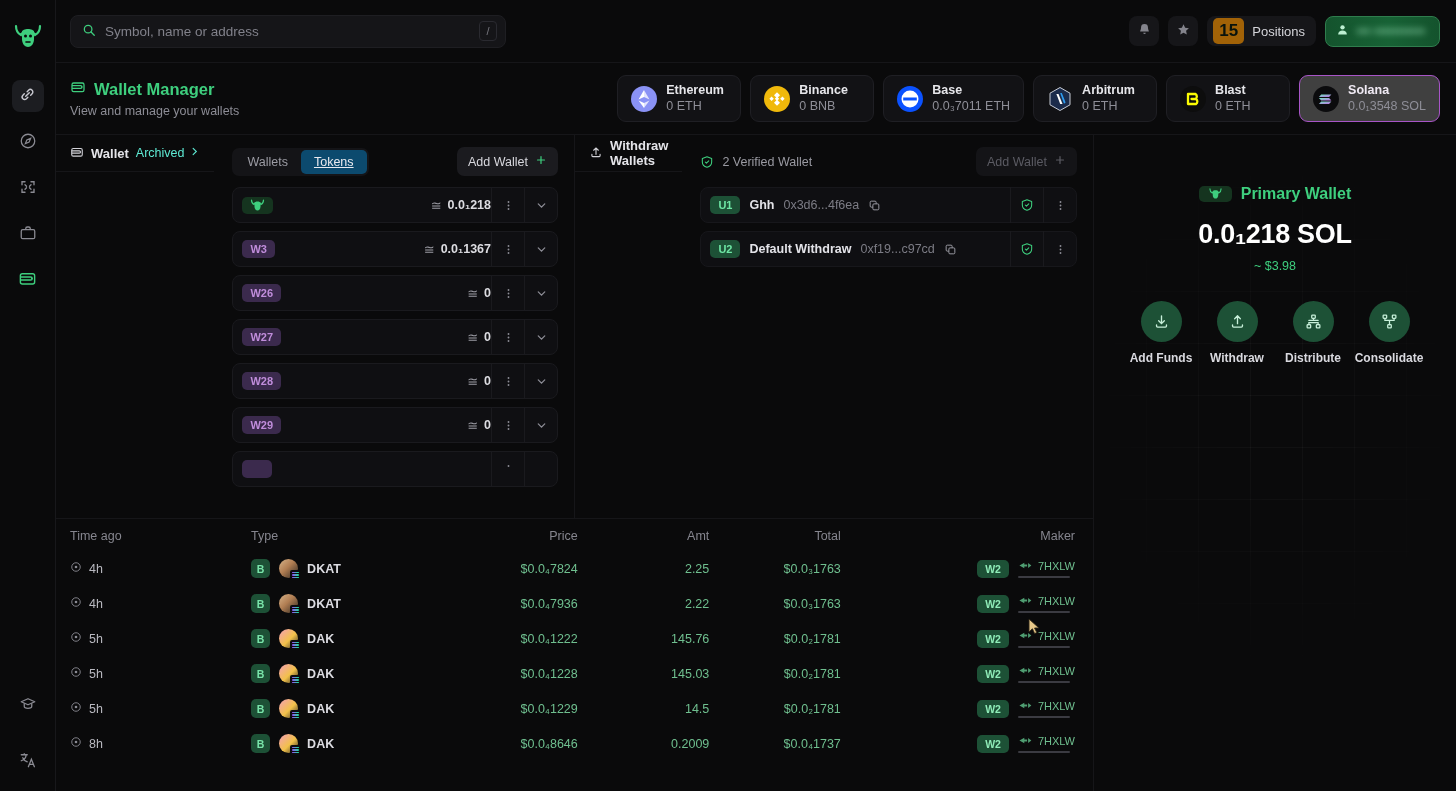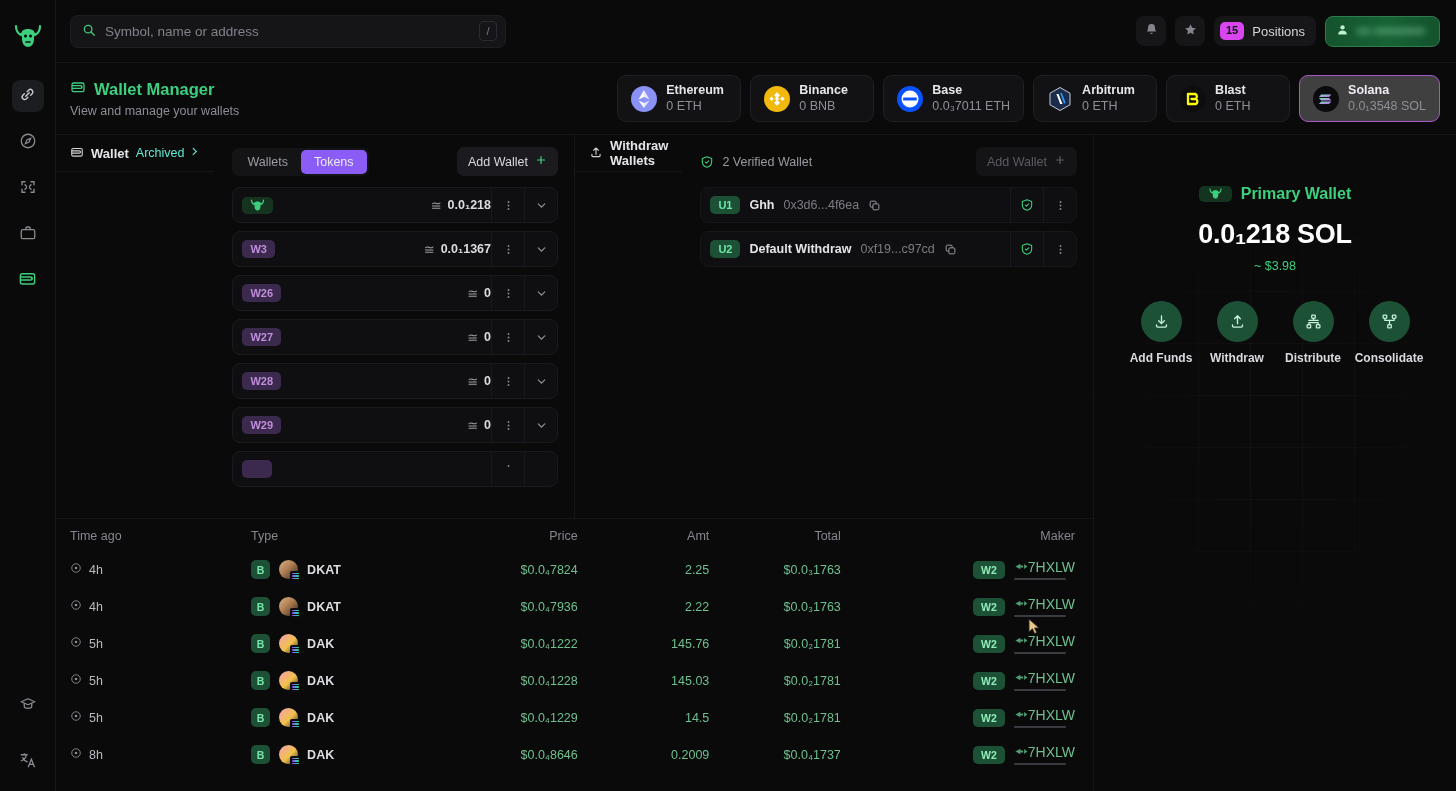--- a/index.html
+++ b/index.html
@@ -57,21 +57,21 @@
   .topbar-right { margin-left:auto; display:flex; align-items:center; gap:9px; }
   .icon-btn {
     width:30px; height:30px; border-radius:8px; background:#161619;
     display:flex; align-items:center; justify-content:center; color:#84848c;
   }
   .positions {
     height:30px; background:#161619; border-radius:8px;
     display:flex; align-items:center; gap:8px; padding:0 11px 0 6px;
   }
   .pos-count {
-    background:#d946ef; color:#08130d; font-weight:bold; font-size:11px;
+    background:#a16207; color:#08130d; font-weight:bold; font-size:17px;
     border-radius:5px; padding:2px 6px; line-height:1.25;
   }
   .pos-label { color:#d4d4d9; font-size:13px; }
   .acct-btn {
     height:31px; min-width:115px; border-radius:8px;
     background:linear-gradient(90deg,#14532d 0%,#176235 55%,#14532d 100%);
     border:1px solid #2f7d4d;
     display:flex; align-items:center; gap:8px; padding:0 12px 0 10px;
   }
   .acct-blur {
@@ -107,21 +107,21 @@
   .panel-head {
     height:37px; flex:0 0 37px; display:flex; align-items:center;
     padding:0 14px; border-bottom:1px solid #161619; gap:7px;
   }
   .panel-head .t { font-size:13px; font-weight:bold; color:#e4e4e9; }
   .archived { margin-left:auto; display:flex; align-items:center; gap:5px; color:#5eead4; font-size:12.5px; }
   .panel-body { flex:1; padding:12px 16px 0 18px; overflow:hidden; }
   .panel-toolbar { display:flex; align-items:center; margin-bottom:11px; }
   .seg { display:flex; background:#141417; border-radius:7px; padding:2px; }
   .seg-item { padding:5px 13px; border-radius:5px; font-size:12.5px; color:#9c9ca4; }
-  .seg-item.on { background:#8b5cf6; color:#eaeaef; }
+  .seg-item.on { background:#0c4a6e; color:#eaeaef;text-decoration:underline; }
   .addw {
     margin-left:auto; display:flex; align-items:center; gap:7px;
     background:#1b1b1f; border-radius:7px; padding:7px 11px;
     font-size:12.5px; color:#d8d8de;
   }
   .addw.dim { color:#5b5b63; background:#141417; }
 
   .wrow {
     height:36px; background:#0f0f12; border:1px solid #1a1a1e; border-radius:8px;
     display:flex; align-items:center; padding:0 0 0 9px; margin-bottom:8px;
@@ -211,21 +211,21 @@
     background:#0d0d10; display:flex; flex-direction:column; justify-content:center; gap:1px; padding:1.5px;
   }
   .avatar .sol i { display:block; height:1.5px; background:linear-gradient(90deg,#9945ff,#14f195); border-radius:1px; }
   .tokname { color:#dcdce2; font-weight:bold; font-size:12.5px; }
   .makercell { display:flex; align-items:center; justify-content:flex-end; gap:9px; }
   .wbadge {
     background:#1d5136; color:#8fecb8; font-size:10.5px; font-weight:bold;
     border-radius:5px; padding:3px 8px;
   }
   .mk { display:flex; flex-direction:column; align-items:flex-start; gap:3px; }
-  .mk-top { display:flex; align-items:center; color:#6fbf8f; font-size:14px; }
+  .mk-top { display:flex; align-items:center; gap:6px; color:#6fbf8f; font-size:11px; }
   .mk-line { width:52px; height:2px; background:#3b3b42; border-radius:2px; }
   .cursor { position:absolute; pointer-events:none; }
 </style>
 </head>
 <body>
 
 <div class="app">
 
   <div class="sidebar">
     <div class="logo">

